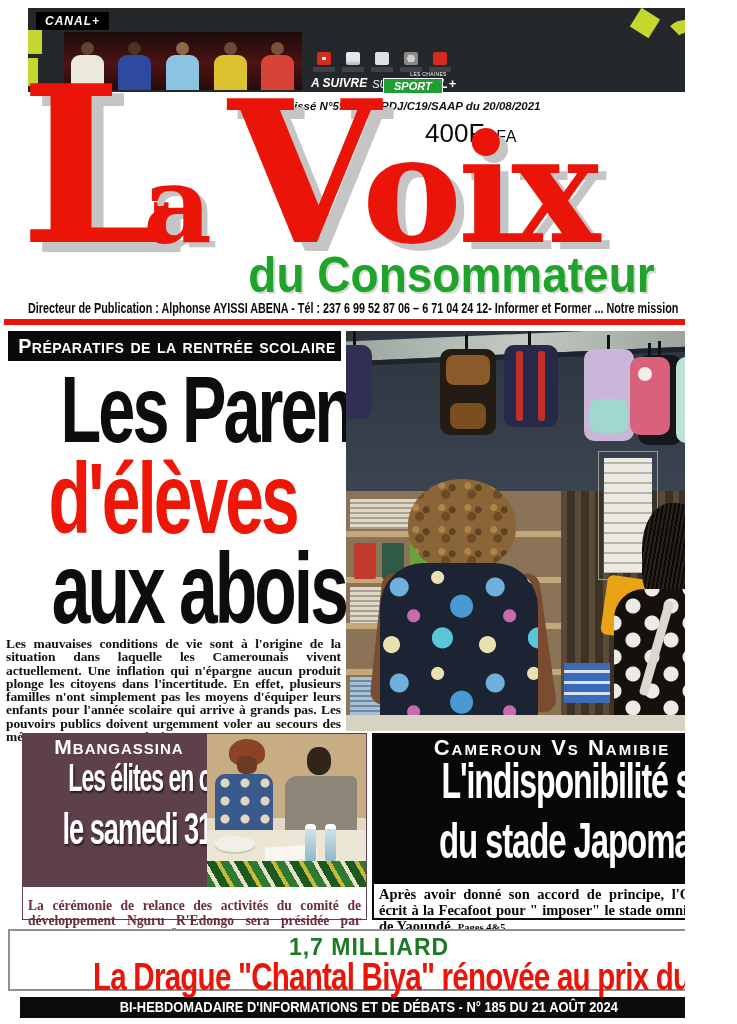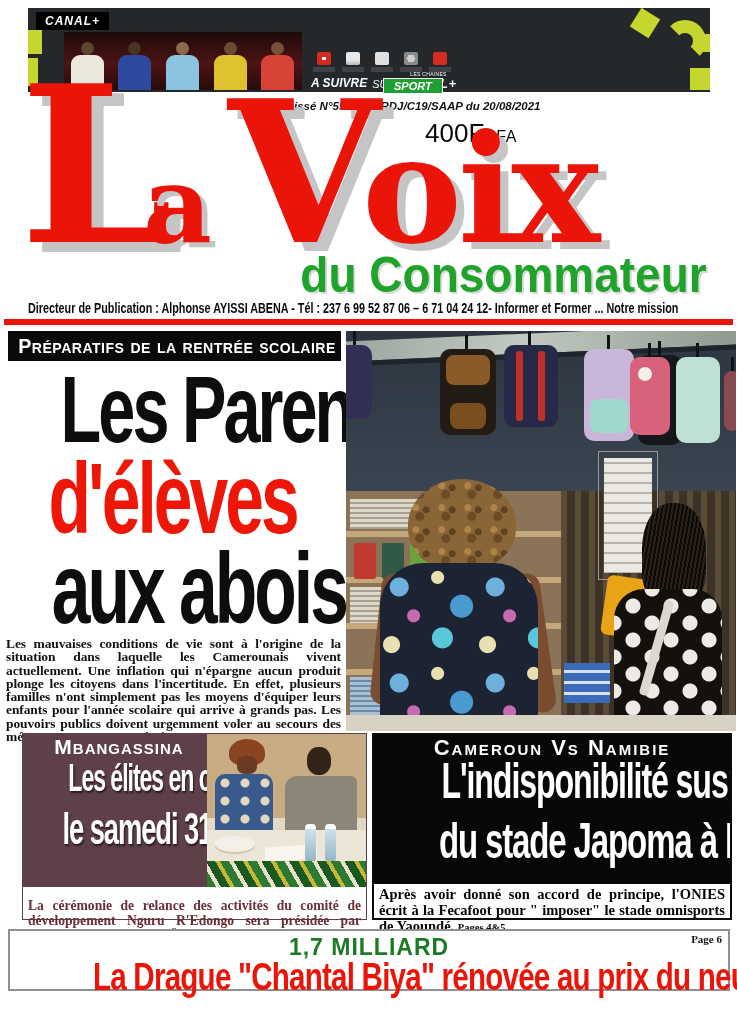--- a/index.html
+++ b/index.html
@@ -1,16 +1,16 @@
 <!DOCTYPE html>
 <html><head>
 <meta charset="utf-8">
 <style>
   html,body{margin:0;padding:0;background:#ffffff;}
-  .page{position:relative;width:737px;height:1024px;background:#fff;overflow:hidden;
+  .page{position:relative;width:685px;height:1024px;background:#fff;overflow:hidden;
         font-family:"Liberation Sans",sans-serif;}
   .abs{position:absolute;}
   .cond{display:inline-block;transform:scale(var(--sx,1),var(--sy,1));transform-origin:center;white-space:nowrap;}
   .cond-l{display:inline-block;transform:scaleX(var(--sx,1));transform-origin:left center;white-space:nowrap;}
 
   
   .ad{left:28px;top:8px;width:682px;height:84px;background:#24282b;overflow:visible;}
   .lime{background:#c6d62f;position:absolute;}
   .lime-l1{left:0;top:22px;width:14px;height:24px;}
   .lime-l2{left:0;top:50px;width:10px;height:28px;}
@@ -382,14 +382,17 @@
   </div>
 
   <div class="abs bbanner">
     <div class="pg6">Page 6</div>
     <div class="milliard">1,7 MILLIARD</div>
     <div class="drague">
       <span class="cond" style="--sx:.80;--sy:1.05">La Drague "Chantal Biya" rénovée au prix du neuf</span>
     </div>
   </div>
 
+  <div class="abs footer">
+    <span class="cond" style="--sx:.92">BI-HEBDOMADAIRE D'INFORMATIONS ET DE DÉBATS - N° 185 DU 21 AOÛT 2024</span>
+  </div>
 
 </div>
 
 </body></html>

